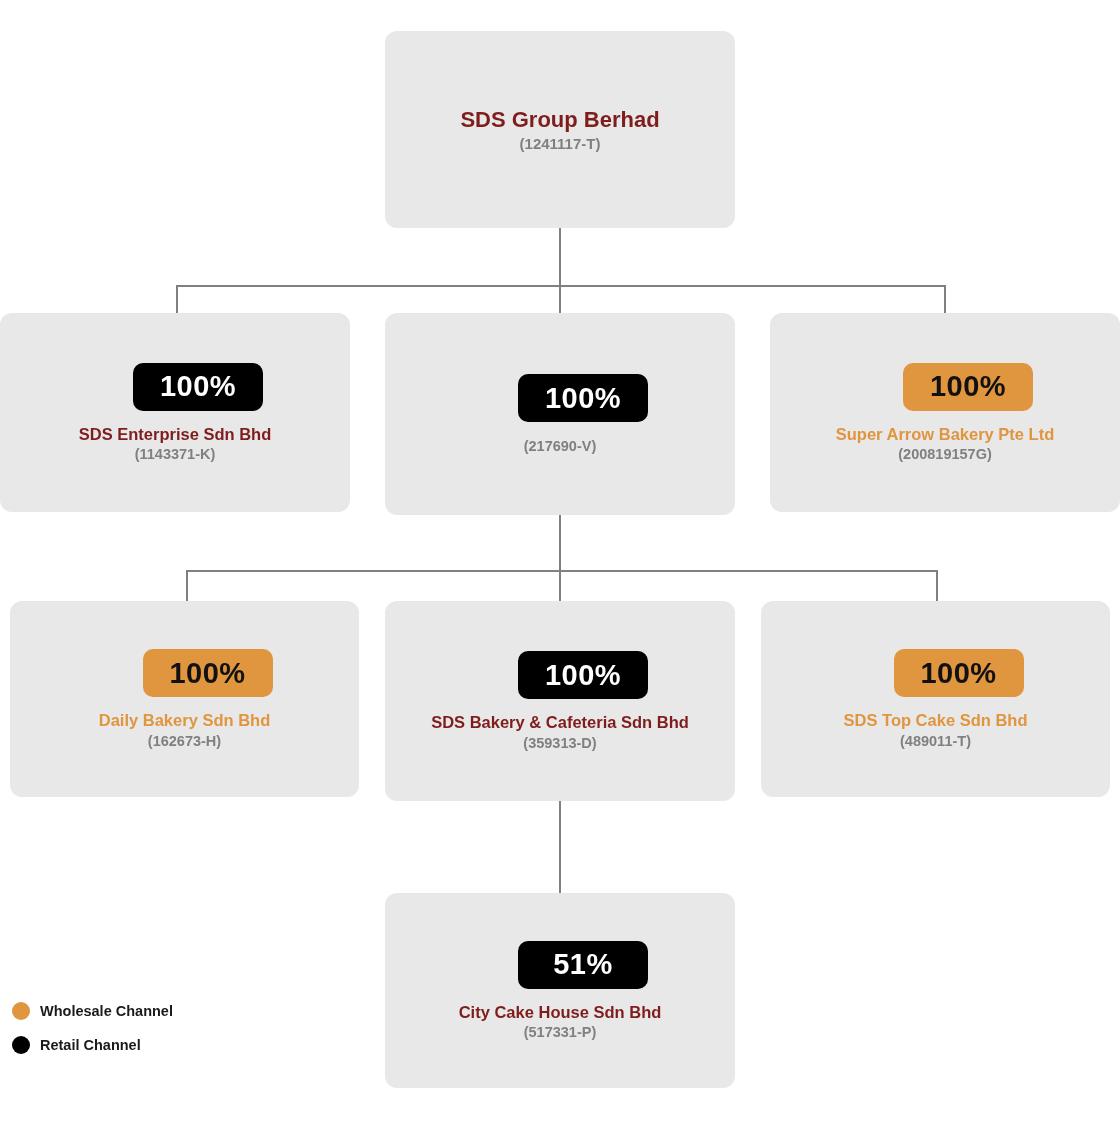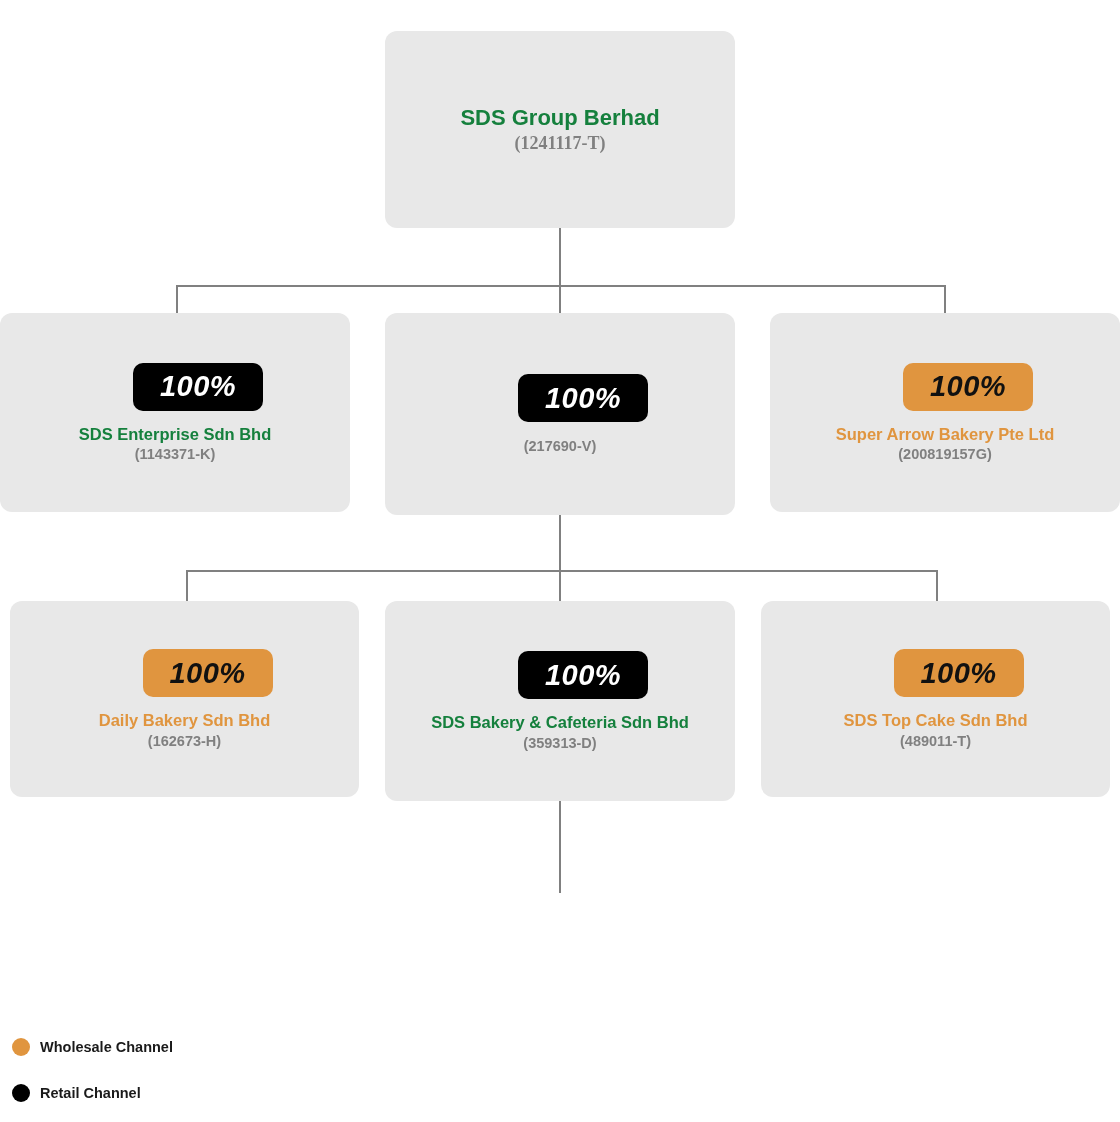--- a/index.html
+++ b/index.html
@@ -43,73 +43,72 @@
   .pct-badge {
     display: inline-flex;
     align-items: center;
     justify-content: center;
     min-width: 130px;
     height: 48px;
     padding: 0 18px;
     border-radius: 10px;
     font-size: 29px;
     font-weight: bold;
-    font-style: italic;
     letter-spacing: 0.5px;
     margin-bottom: 14px;
     margin-left: 46px;
   }
   .pct-badge.retail {
     background: #000000;
     color: #ffffff;
   }
   .pct-badge.wholesale {
     background: #e0953f;
     color: #111111;
   }
 
   
   .node-name {
     font-size: 16.5px;
     font-weight: bold;
     line-height: 1.17;
     white-space: nowrap;
-    color: #15803d;
+    color: #7f1d1d;
   }
   .node-name.wholesale-name { color: #e0953f; }
   .node-name.wrap { white-space: normal; max-width: 260px; }
 
   .node-reg {
     font-size: 14.5px;
     font-weight: bold;
     color: #808080;
     margin-top: 2px;
     white-space: nowrap;
   }
 
   
   .root-card .node-name { font-size: 22px; }
-  .root-card .node-reg  { font-size: 18px; margin-top: 3px; font-family: Liberation Serif, serif; }
+  .root-card .node-reg  { font-size: 15px; margin-top: 3px; }
 
   
   .conn {
     position: absolute;
     background: #808080;
   }
   .conn.v { width: 2px; }
   .conn.h { height: 2px; }
 
   
   #legend {
     position: absolute;
     left: 12px;
-    top: 1038px;
+    top: 1002px;
     display: flex;
     flex-direction: column;
-    gap: 28px;
+    gap: 16px;
   }
   .legend-row {
     display: flex;
     align-items: center;
     gap: 10px;
   }
   .legend-dot {
     width: 18px;
     height: 18px;
     border-radius: 50%;
@@ -194,20 +193,27 @@
   </div>
 
   <div class="node-card" style="left:761px; top:601px; width:349px; height:196px;">
     <div class="node-inner">
       <div class="pct-badge wholesale">100%</div>
       <div class="node-name wholesale-name">SDS Top Cake Sdn Bhd</div>
       <div class="node-reg">(489011-T)</div>
     </div>
   </div>
 
+  <div class="node-card" style="left:385px; top:893px; width:350px; height:195px;">
+    <div class="node-inner">
+      <div class="pct-badge retail">51%</div>
+      <div class="node-name">City Cake House Sdn Bhd</div>
+      <div class="node-reg">(517331-P)</div>
+    </div>
+  </div>
 
   <div id="legend">
     <div class="legend-row">
       <span class="legend-dot wholesale"></span>
       <span class="legend-label">Wholesale Channel</span>
     </div>
     <div class="legend-row">
       <span class="legend-dot retail"></span>
       <span class="legend-label">Retail Channel</span>
     </div>

